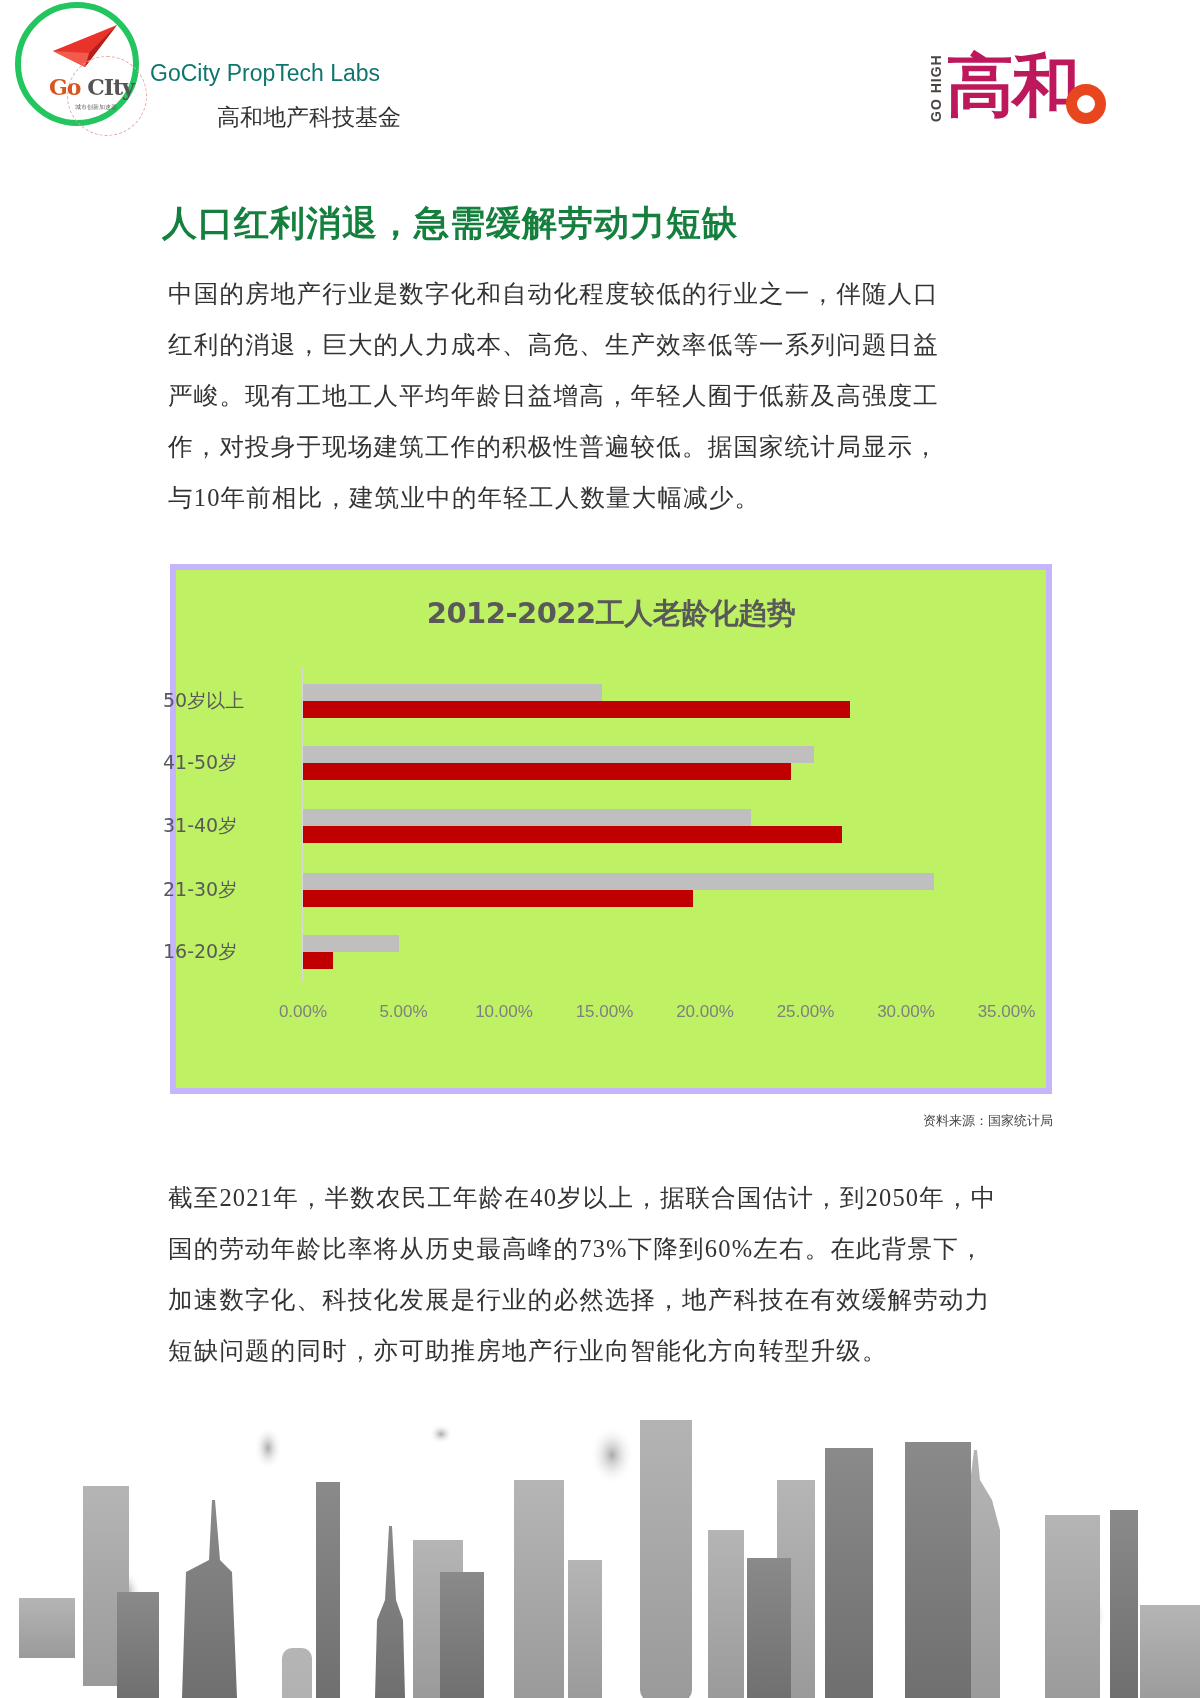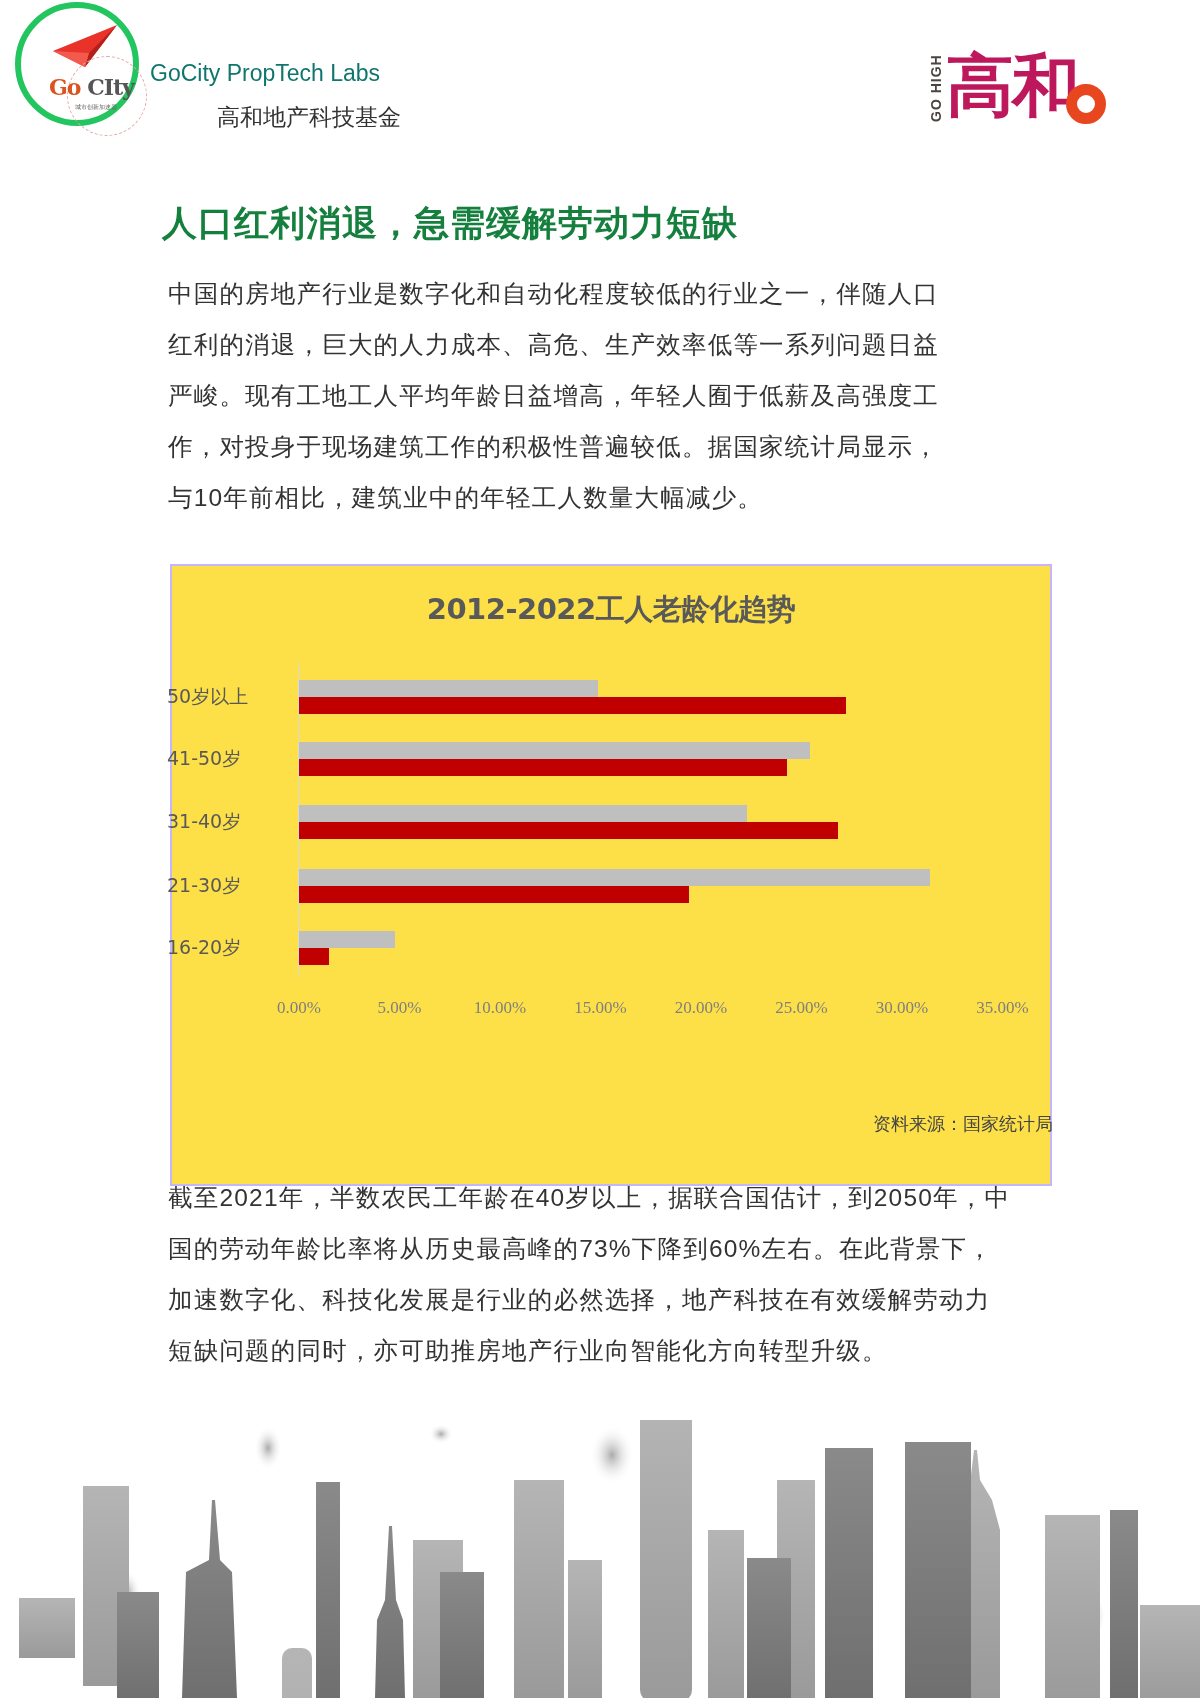--- a/index.html
+++ b/index.html
@@ -45,59 +45,59 @@
     position: absolute; left: 138px; top: 32px; width: 40px; height: 40px; border-radius: 50%;
     border: 11px solid #e8461e; background: #fff;
   }
 
   
   .heading {
     position: absolute; left: 162px; top: 200px; font-size: 35px; font-weight: bold;
     color: #15803d; white-space: nowrap; letter-spacing: 1px;
   }
   .para {
-    position: absolute; font-family: Liberation Sans, sans-serif; font-size: 24.5px; color: #333;
+    position: absolute; font-family: Liberation Serif, serif; font-size: 24.5px; color: #333;
     line-height: 51px; letter-spacing: 1.2px;
   }
   .para .line { display: block; white-space: nowrap; }
   .para-1 { left: 168px; top: 268px; }
   .para-2 { left: 168px; top: 1172px; }
 
   
   .chart-box {
-    position: absolute; left: 170px; top: 564px; width: 882px; height: 622px;
-    border: 2px solid #c4b5fd; background: #fde047;
+    position: absolute; left: 170px; top: 564px; width: 882px; height: 530px;
+    border: 6px solid #c4b5fd; background: #bef264;
   }
   .chart-title {
     position: absolute; left: 0; width: 100%; top: 24px; text-align: center;
     font-size: 29px; font-weight: bold; color: #595959; letter-spacing: -0.5px;
   }
   .plot-area { position: absolute; left: 0; top: 0; width: 100%; height: 100%; }
   .axis-line { position: absolute; left: 126px; top: 97px; width: 1px; height: 314px; background: #d9d9d9; }
   .cat-label {
     position: absolute; right: 762px; width: 110px; font-size: 19px;
     color: #595959; white-space: nowrap; transform: translateY(-50%);
   }
   .bar { position: absolute; left: 127px; height: 17px; }
   .bar-2012 { background: #bfbfbf; }
   .bar-2022 { background: #c00000; }
   .tick-label {
     position: absolute; top: 432px; font-size: 17px; color: #7f7f7f; transform: translateX(-50%);
-    white-space: nowrap; font-family: Liberation Serif, serif;
+    white-space: nowrap; font-family: Liberation Sans, sans-serif;
   }
   .legend {
     position: absolute; left: 0; width: 100%; top: 482px; text-align: center; font-size: 18px;
     color: #7f7f7f; font-family: "Liberation Sans", sans-serif;
   }
   .legend-item { display: inline-flex; align-items: center; margin: 0 6px; }
   .legend-swatch { display: inline-block; width: 10px; height: 10px; margin-right: 5px; }
 
   .source {
     position: absolute; right: 147px; top: 1112px; font-family: "DejaVu Serif", serif;
-    font-size: 18px; color: #444; white-space: nowrap;
+    font-size: 13px; color: #444; white-space: nowrap;
   }
 
   
   .skyline { position: absolute; left: 0; top: 1420px; width: 1200px; height: 278px; }
 </style>
 </head>
 <body>
 
 <div>
   <div class="logo-circle">

